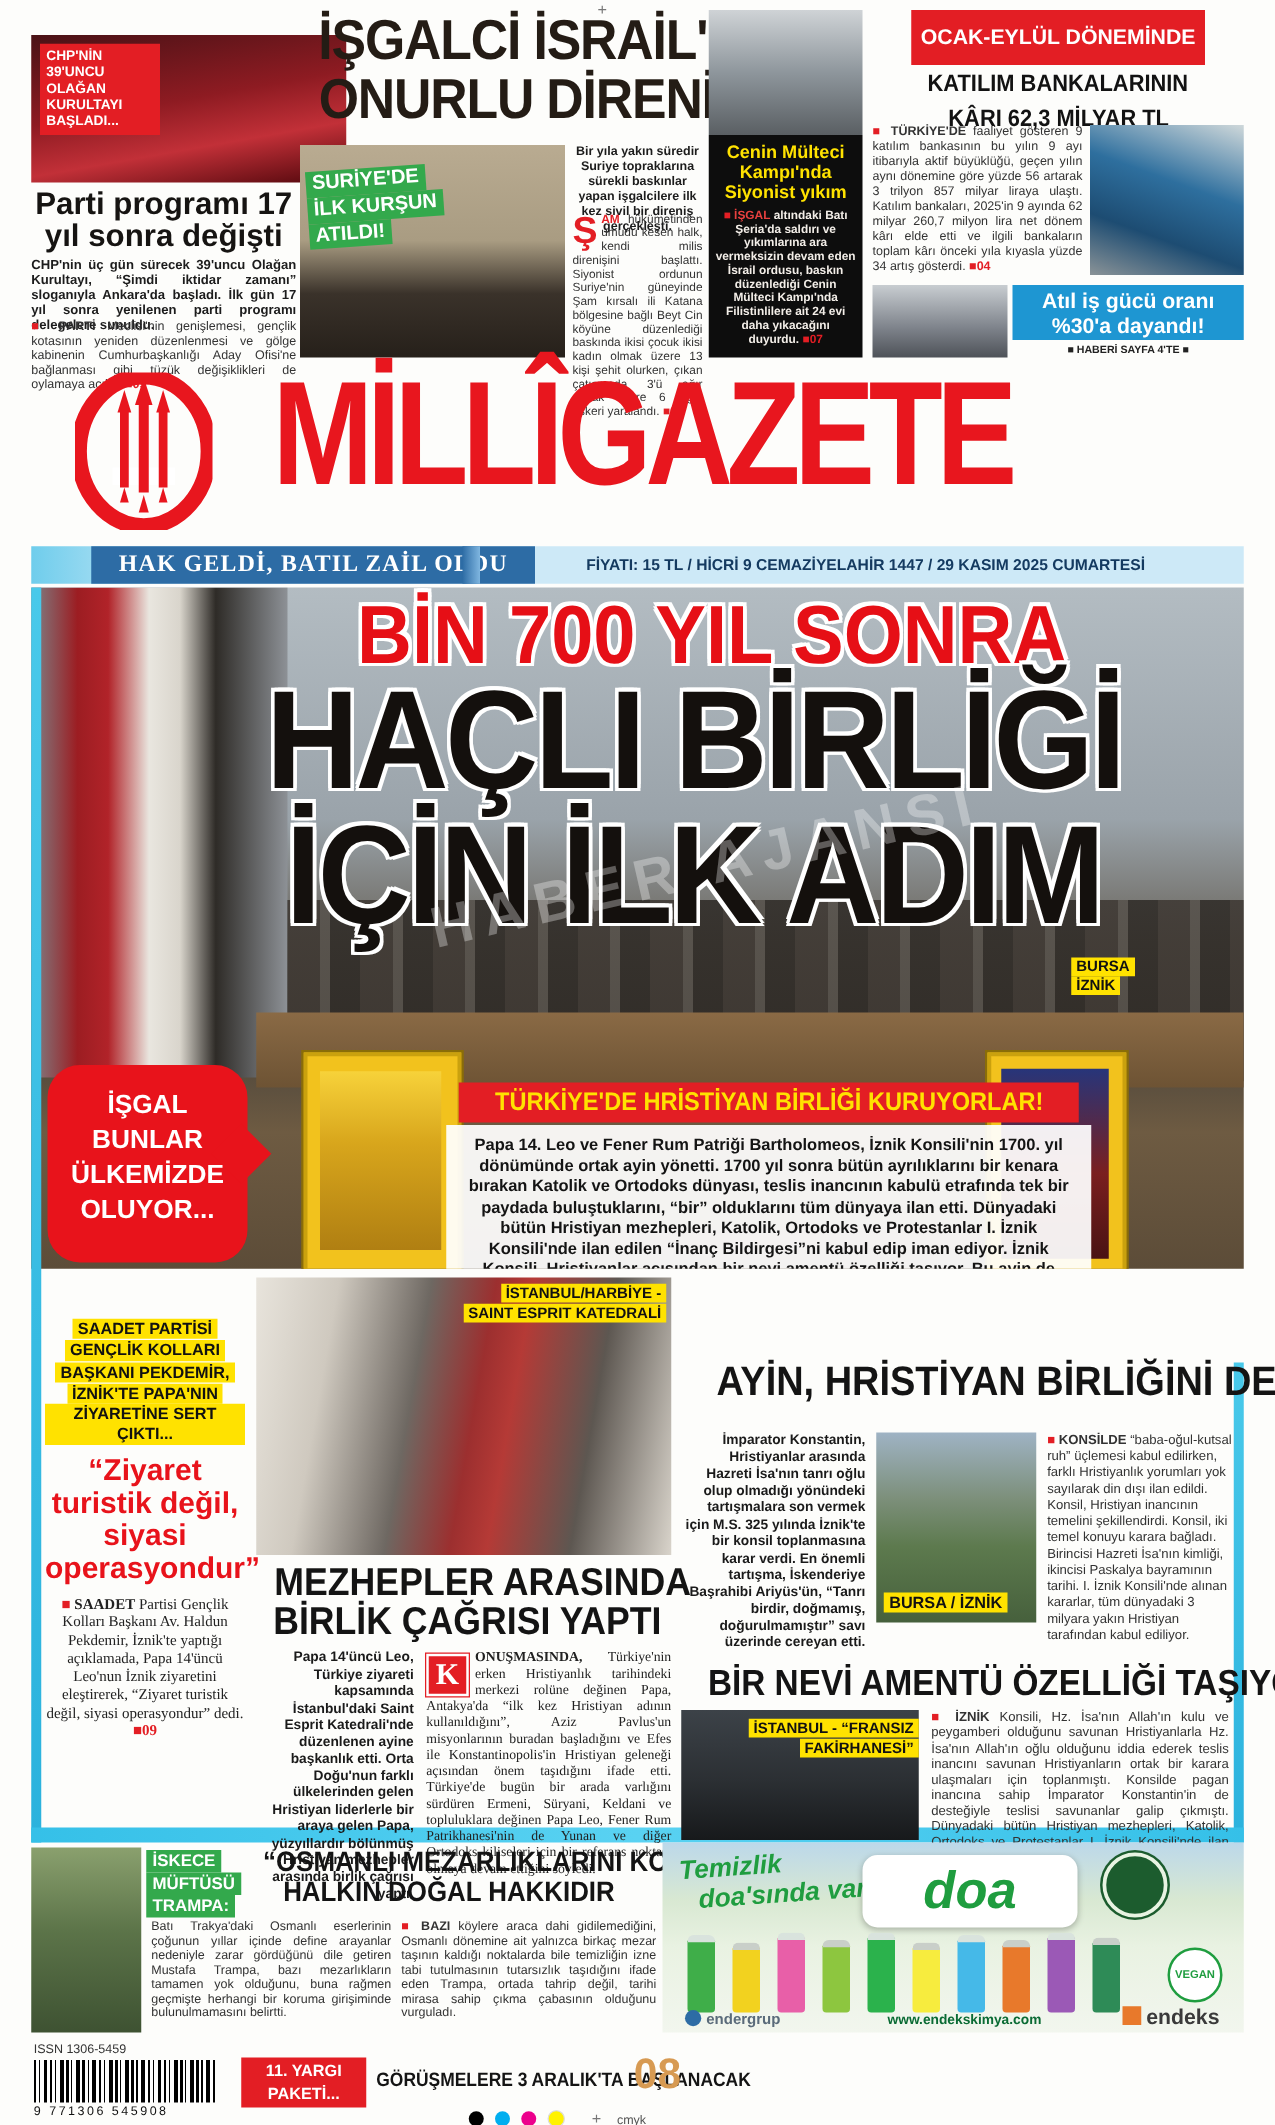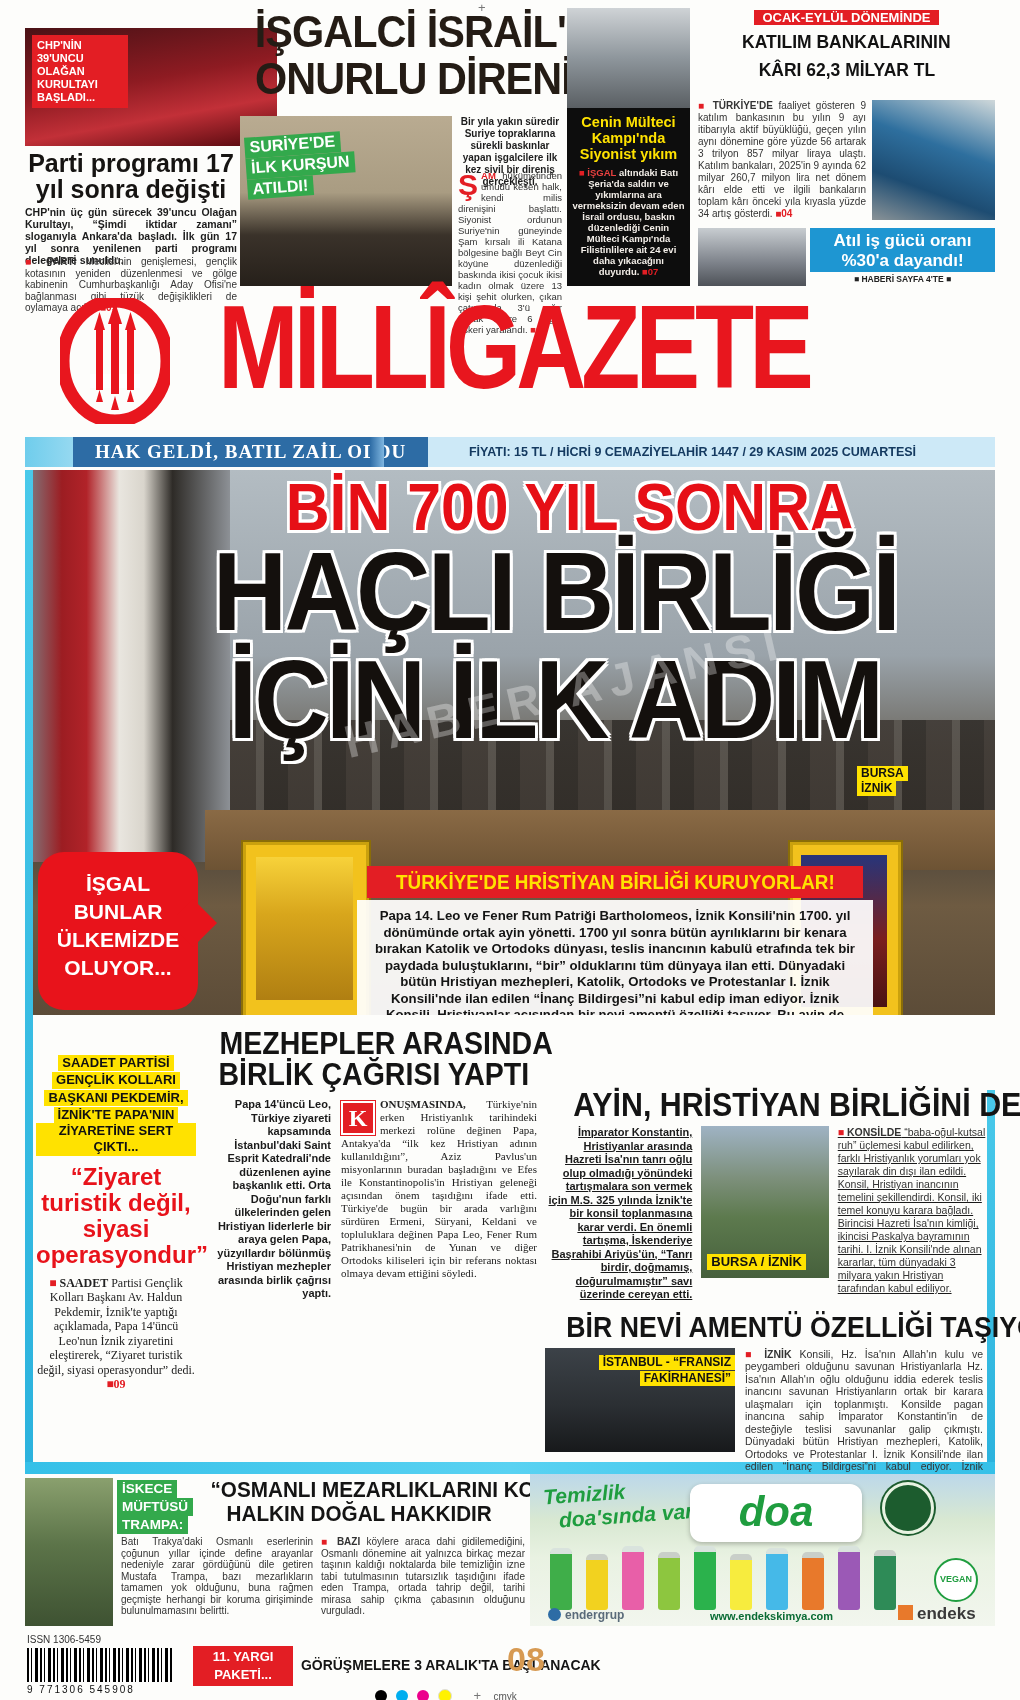--- a/index.html
+++ b/index.html
@@ -64,21 +64,21 @@
 
   <div class="abs" style="left:567px;top:8px;width:123px;height:278px;">
     <div class="ph" style="width:123px;height:100px;background:linear-gradient(180deg,#cfd3d6,#8e969c 50%,#5a5f63);"></div>
     <div style="width:123px;height:178px;background:#0d0d0d;box-sizing:border-box;padding:6px 5px;">
       <div style="text-align:center;color:#ffe200;font-weight:800;font-size:14.5px;line-height:16px;">Cenin Mülteci Kampı'nda Siyonist yıkım</div>
       <p style="margin-top:5px;text-align:center;color:#f3eee8;font-weight:700;font-size:9.5px;line-height:11px;"><span class="sq">■</span> <span style="color:#e8403f;font-weight:800;">İŞGAL</span><span> altındaki Batı Şeria'da saldırı ve yıkımlarına ara vermeksizin devam eden İsrail ordusu, baskın düzenlediği Cenin Mülteci Kampı'nda Filistinlilere ait 24 evi daha yıkacağını duyurdu. </span><span class="ref">■07</span></p>
     </div>
   </div>
 
   <div class="abs" style="left:698px;top:8px;width:297px;height:278px;">
-    <div style="text-align:center;"><span style="display:inline-block;background:#e31e24;color:#fff;font-weight:800;font-size:13px;padding:0 8px;">OCAK-EYLÜL DÖNEMİNDE</span></div>
+    <div style="text-align:center;"><span style="display:inline-block;background:#e31e24;color:#fff;font-weight:800;font-size:17px;padding:12px 8px;">OCAK-EYLÜL DÖNEMİNDE</span></div>
     <div style="text-align:center;font-weight:800;font-size:19px;line-height:28px;color:#121212;margin-top:2px;">
       <span class="cond">KATILIM BANKALARININ</span><br>
       <span class="cond">KÂRI 62,3 MİLYAR TL</span>
     </div>
     <p class="abs just" style="left:0;top:92px;width:168px;font-size:10px;line-height:12px;color:#333;"><span class="sq">■</span> <span class="lead">TÜRKİYE'DE</span><span> faaliyet gösteren 9 katılım bankasının bu yılın 9 ayı itibarıyla aktif büyüklüğü, geçen yılın aynı dönemine göre yüzde 56 artarak 3 trilyon 857 milyar liraya ulaştı. Katılım bankaları, 2025'in 9 ayında 62 milyar 260,7 milyon lira net dönem kârı elde etti ve ilgili bankaların toplam kârı önceki yıla kıyasla yüzde 34 artış gösterdi. </span><span class="ref">■04</span></p>
     <div class="abs ph" style="left:174px;top:92px;width:123px;height:120px;background:linear-gradient(200deg,#cfd8da,#2e6f9e 40%,#1d4c72 70%,#8a9397);"></div>
     <div class="abs ph" style="left:0;top:220px;width:108px;height:58px;background:linear-gradient(180deg,#c8cdd1,#7d828a 60%,#4e5258);"></div>
     <div class="abs" style="left:112px;top:220px;width:185px;height:44px;background:#1e96d2;color:#fff;text-align:center;font-weight:800;font-size:17px;line-height:20px;padding-top:3px;box-sizing:border-box;">
       <span>Atıl iş gücü oranı</span><br><span>%30'a dayandı!</span>
     </div>
@@ -164,32 +164,37 @@
     <div style="margin-top:6px;text-align:center;font-size:13px;line-height:17px;">
       <span class="chip">SAADET PARTİSİ</span><br><span class="chip">GENÇLİK KOLLARI</span><br>
       <span class="chip">BAŞKANI PEKDEMİR,</span><br><span class="chip">İZNİK'TE PAPA'NIN</span><br>
       <span class="chip">ZİYARETİNE SERT ÇIKTI...</span>
     </div>
     <div style="margin-top:8px;text-align:center;font-weight:800;font-size:24px;line-height:26px;color:#e8131b;">“Ziyaret turistik değil, siyasi operasyondur”</div>
     <p class="serifbody" style="margin-top:8px;font-size:12px;line-height:14.5px;color:#222;text-align:center;"><span class="sq">■</span> <span class="lead">SAADET</span><span> Partisi Gençlik Kolları Başkanı Av. Haldun Pekdemir, İznik'te yaptığı açıklamada, Papa 14'üncü Leo'nun İznik ziyaretini eleştirerek, “Ziyaret turistik değil, siyasi operasyondur” dedi. </span><span class="ref">■09</span></p>
   </div>
 
   <div class="abs" style="left:205px;top:1022px;width:332px;height:438px;">
+    <div class="ph" style="position:relative;width:332px;height:222px;background:linear-gradient(100deg,#e8e4dc 0%,#cfc9bf 18%,#6e6862 38%,#9c2f2f 52%,#b53a36 60%,#5d5751 78%,#d9d4cb 100%);">
+      <div class="abs" style="right:4px;top:4px;text-align:right;font-size:12px;line-height:16px;">
+        <span class="chip">İSTANBUL/HARBİYE -</span><br><span class="chip">SAINT ESPRIT KATEDRALİ</span>
+      </div>
+    </div>
     <div style="margin-top:6px;text-align:center;font-weight:800;font-size:31px;line-height:31px;color:#141414;">
       <span class="cond">MEZHEPLER ARASINDA</span><br><span class="cond">BİRLİK ÇAĞRISI YAPTI</span>
     </div>
     <div style="margin-top:8px;display:flex;gap:10px;">
       <p style="width:126px;font-weight:700;font-size:11px;line-height:13.5px;color:#1a1a1a;text-align:right;">Papa 14'üncü Leo, Türkiye ziyareti kapsamında İstanbul'daki Saint Esprit Katedrali'nde düzenlenen ayine başkanlık etti. Orta Doğu'nun farklı ülkelerinden gelen Hristiyan liderlerle bir araya gelen Papa, yüzyıllardır bölünmüş Hristiyan mezhepler arasında birlik çağrısı yaptı.</p>
       <p class="serifbody just" style="width:196px;font-size:11px;line-height:13px;color:#222;"><span class="kbox">K</span><span class="lead">ONUŞMASINDA,</span><span> Türkiye'nin erken Hristiyanlık tarihindeki merkezi rolüne değinen Papa, Antakya'da “ilk kez Hristiyan adının kullanıldığını”, Aziz Pavlus'un misyonlarının buradan başladığını ve Efes ile Konstantinopolis'in Hristiyan geleneği açısından önem taşıdığını ifade etti. Türkiye'de bugün bir arada varlığını sürdüren Ermeni, Süryani, Keldani ve topluluklara değinen Papa Leo, Fener Rum Patrikhanesi'nin de Yunan ve diğer Ortodoks kiliseleri için bir referans noktası olmaya devam ettiğini söyledi.</span></p>
     </div>
   </div>
 
   <div class="abs" style="left:545px;top:1088px;width:442px;height:372px;">
     <div style="text-align:center;font-weight:800;font-size:33px;line-height:34px;color:#141414;"><span class="cond">AYİN, HRİSTİYAN BİRLİĞİNİ DE SİMGELİYOR</span></div>
-    <div style="margin-top:4px;display:flex;gap:9px;text-decoration:underline;">
+    <div style="margin-top:24px;display:flex;gap:9px;">
       <p style="width:148px;font-weight:700;font-size:11px;line-height:13.5px;text-align:right;color:#1a1a1a;">İmparator Konstantin, Hristiyanlar arasında Hazreti İsa'nın tanrı oğlu olup olmadığı yönündeki tartışmalara son vermek için M.S. 325 yılında İznik'te bir konsil toplanmasına karar verdi. En önemli tartışma, İskenderiye Başrahibi Ariyüs'ün, “Tanrı birdir, doğmamış, doğurulmamıştır” savı üzerinde cereyan etti.</p>
       <div class="ph" style="position:relative;width:128px;height:152px;background:linear-gradient(180deg,#9fb3c4 0%,#7c8f7a 35%,#5d7a4e 60%,#46603c 100%);">
         <div class="abs" style="left:6px;bottom:8px;font-size:13px;"><span class="chip">BURSA / İZNİK</span></div>
       </div>
       <p style="width:150px;font-size:10.5px;line-height:13px;color:#333;"><span class="sq">■</span> <span class="lead">KONSİLDE</span><span> “baba-oğul-kutsal ruh” üçlemesi kabul edilirken, farklı Hristiyanlık yorumları yok sayılarak din dışı ilan edildi. Konsil, Hristiyan inancının temelini şekillendirdi. Konsil, iki temel konuyu karara bağladı. Birincisi Hazreti İsa'nın kimliği, ikincisi Paskalya bayramının tarihi. I. İznik Konsili'nde alınan kararlar, tüm dünyadaki 3 milyara yakın Hristiyan tarafından kabul ediliyor.</span></p>
     </div>
     <div style="margin-top:10px;text-align:center;font-weight:800;font-size:29px;line-height:30px;color:#141414;"><span class="cond">BİR NEVİ AMENTÜ ÖZELLİĞİ TAŞIYOR</span></div>
     <div style="margin-top:6px;display:flex;gap:10px;">
       <div class="ph" style="position:relative;width:190px;height:104px;background:linear-gradient(180deg,#3c4248 0%,#2b2f33 55%,#17191b 100%);">
         <div class="abs" style="left:0;top:6px;width:190px;text-align:right;font-size:12px;line-height:16px;">

